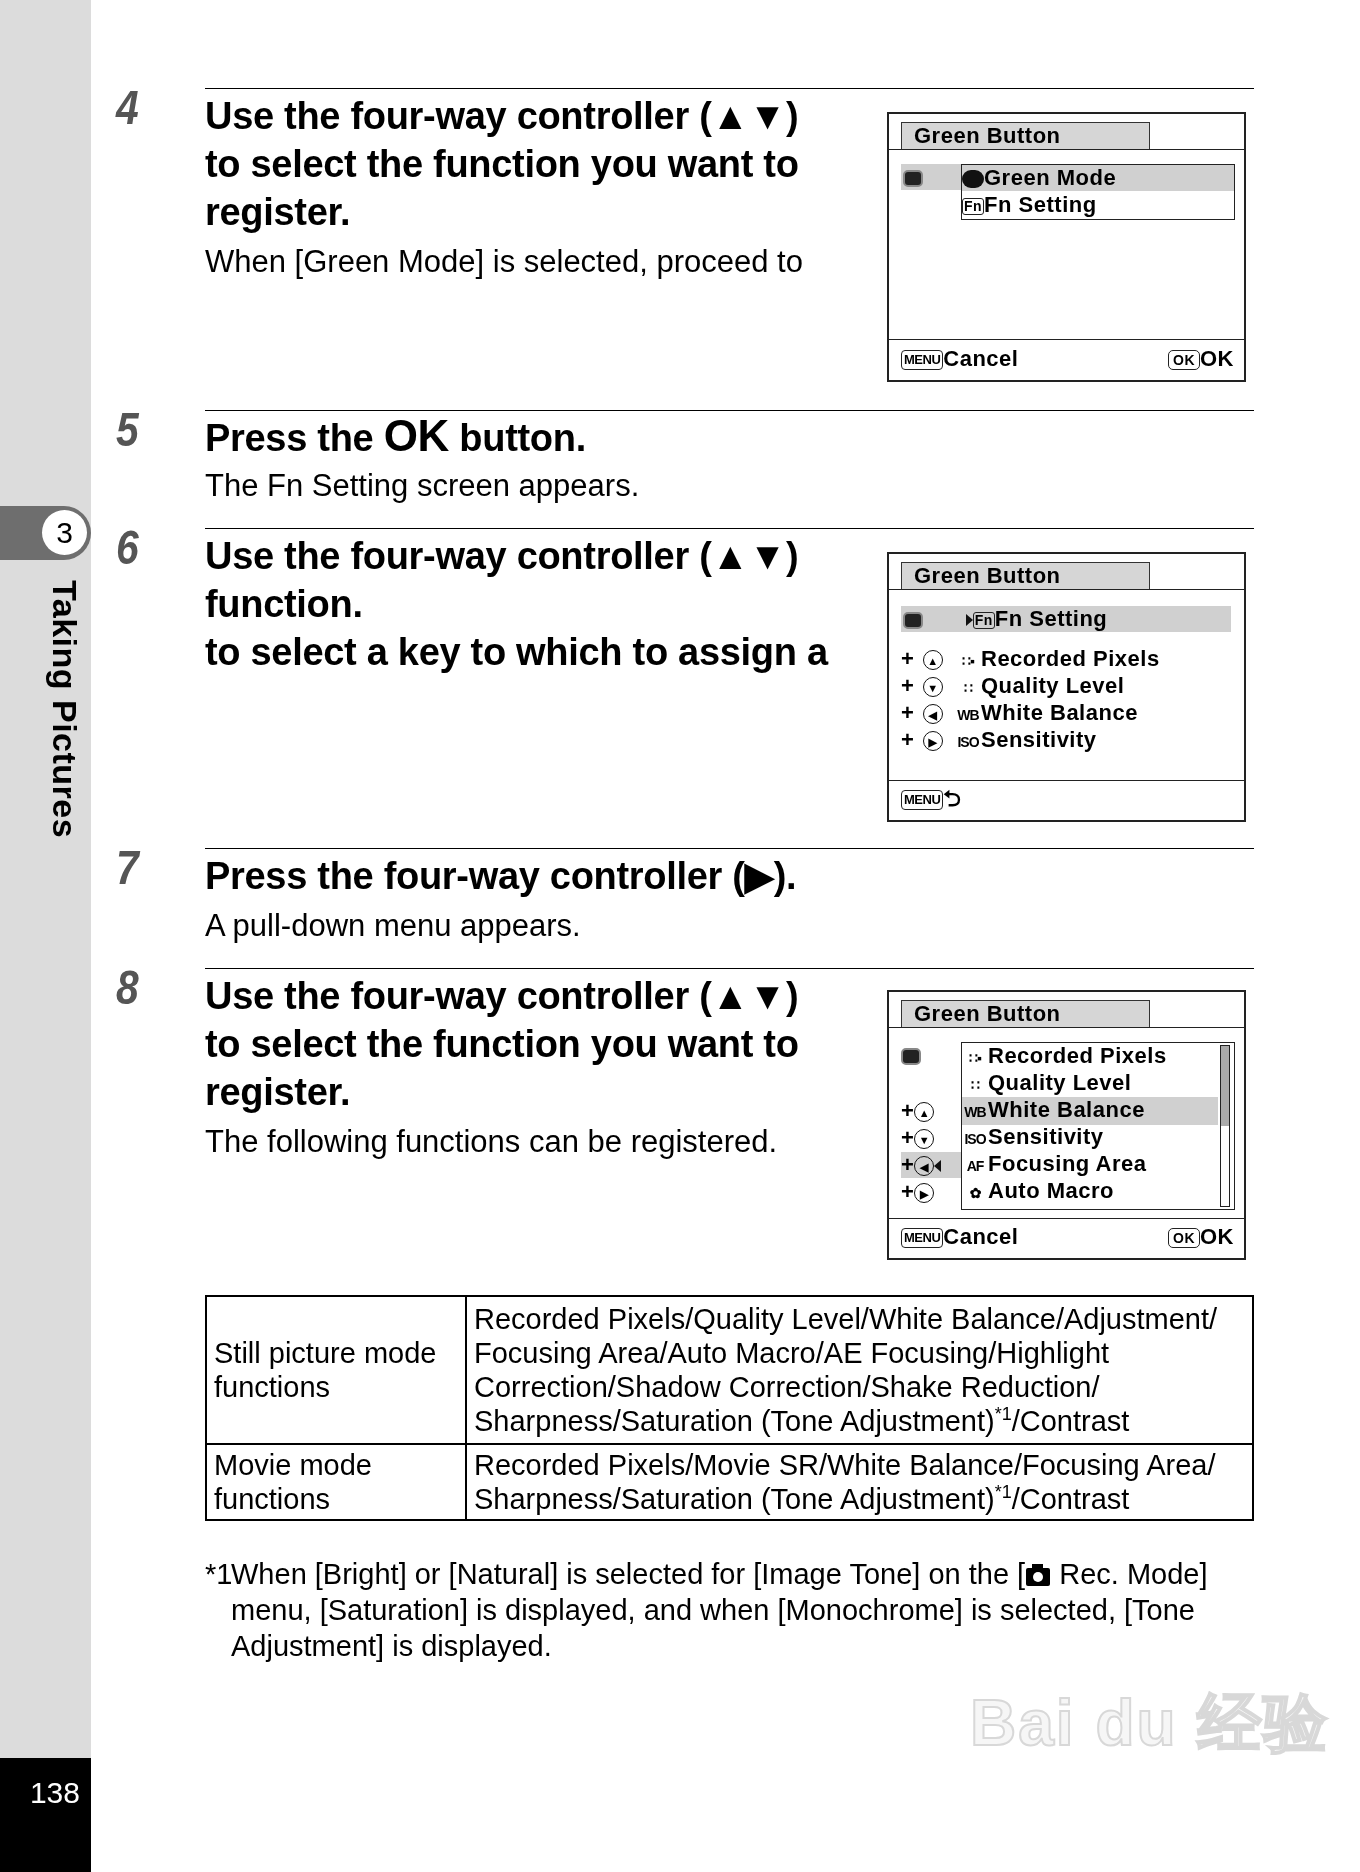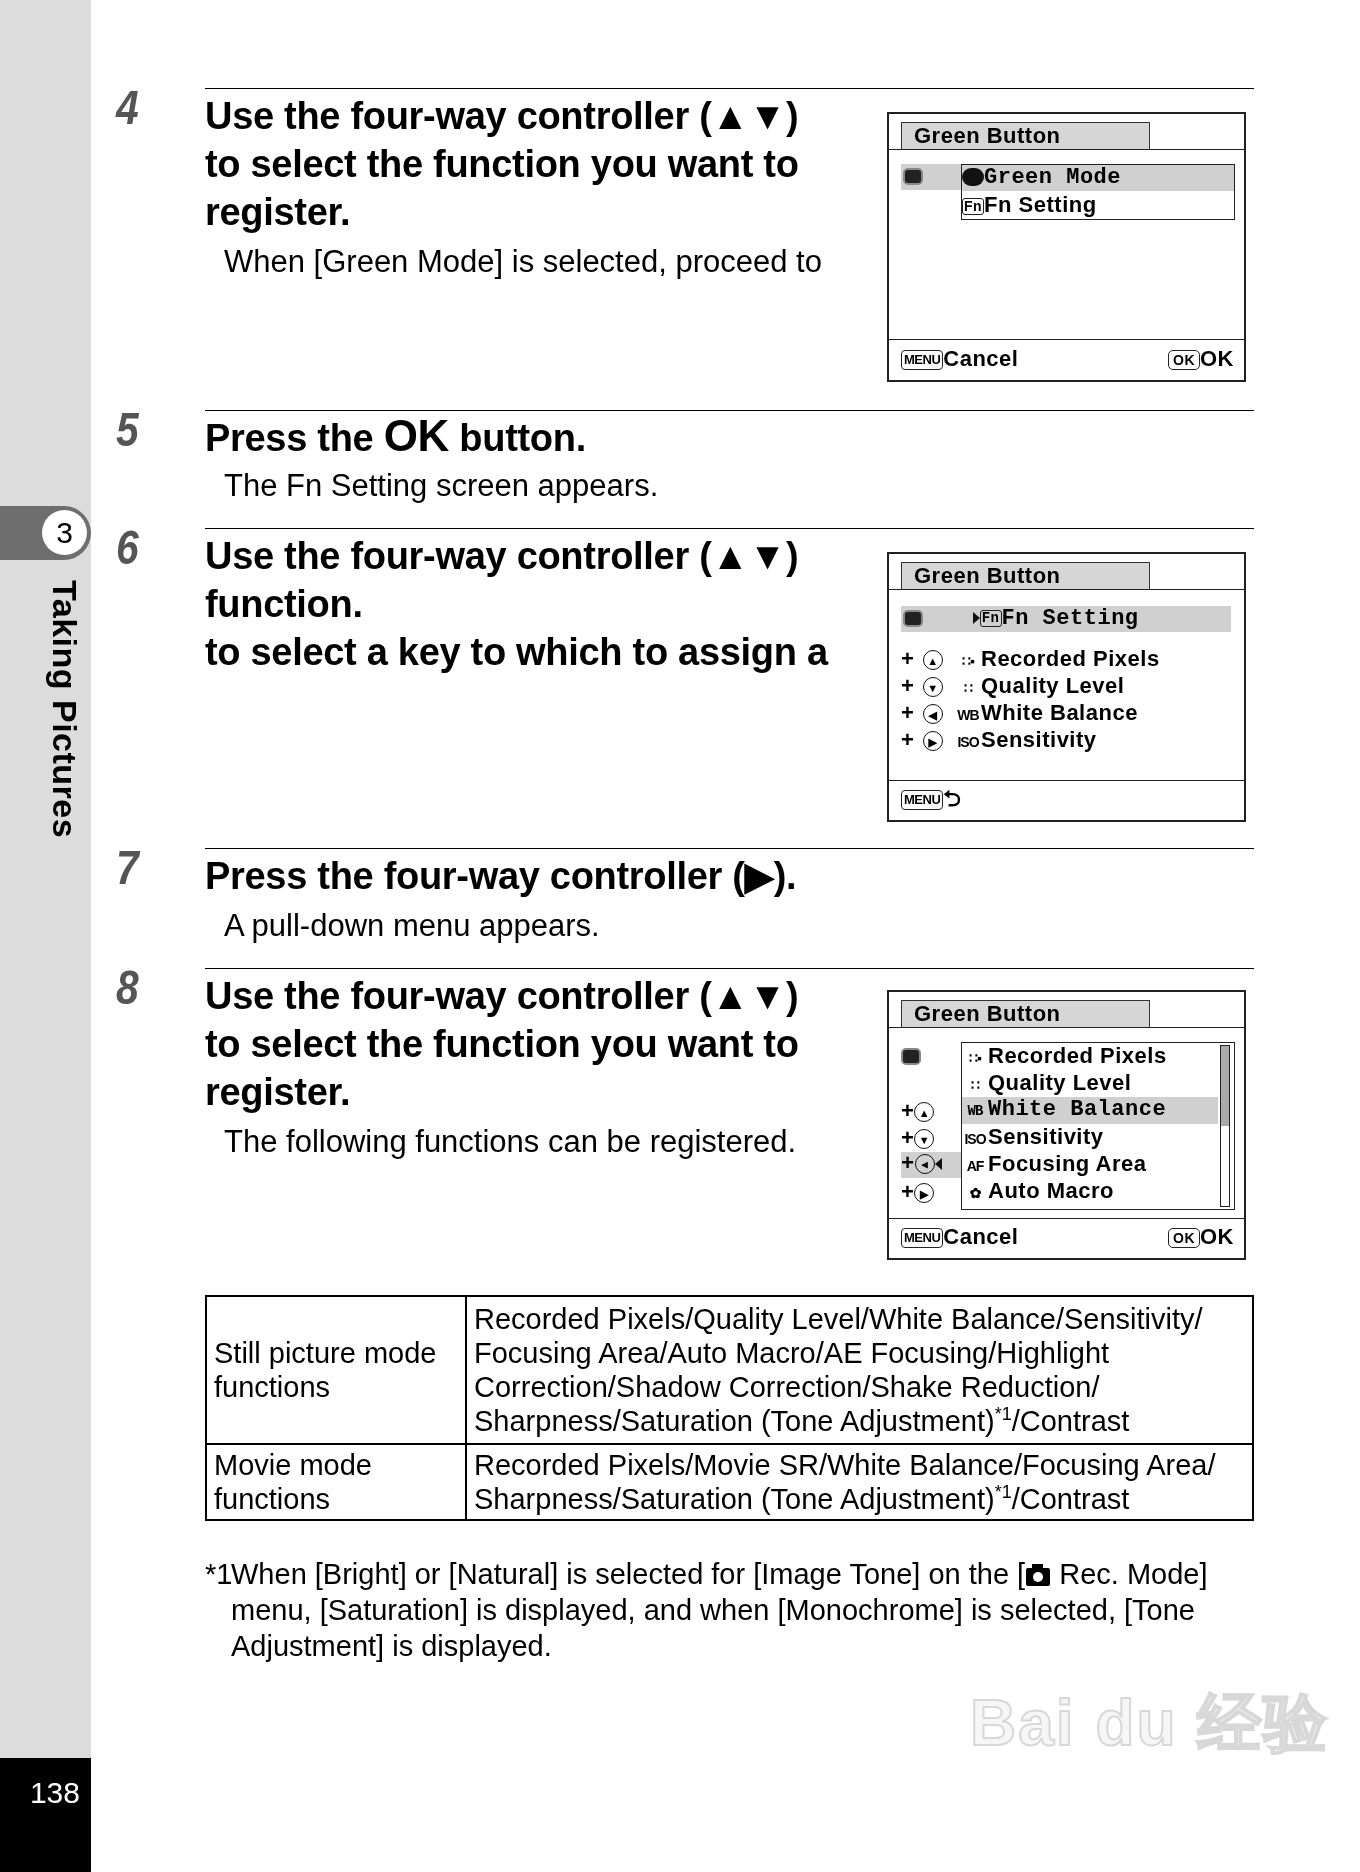--- a/index.html
+++ b/index.html
@@ -13,33 +13,33 @@
   .chapter-title { position:absolute; left:45px; top:580px; writing-mode:vertical-rl;
                    font-size:34px; font-weight:bold; letter-spacing:0.5px; color:#000; }
   .page-box { position:absolute; left:0; top:1758px; width:91px; height:114px; background:#000; }
   .page-num { position:absolute; left:0; width:80px; top:1776px; text-align:right; color:#fff; font-size:30px; }
 
   .rule { position:absolute; left:205px; width:1049px; height:0; border-top:1.5px solid #000; }
   .step-num { position:absolute; left:116px; font-size:48px; font-weight:bold; font-style:italic;
               color:#555; transform:scaleX(0.85); transform-origin:left; font-family:"Liberation Sans", sans-serif; }
   .heading { position:absolute; left:205px; font-size:38px; font-weight:bold; line-height:48px;
              letter-spacing:-0.3px; white-space:nowrap; }
-  .body-text { position:absolute; left:205px; font-size:31px; line-height:43px; white-space:nowrap;margin-left:19px; }
+  .body-text { position:absolute; left:205px; font-size:31px; line-height:43px; white-space:nowrap; }
   .ok-glyph { font-size:44px; }
 
   
   .screen { position:absolute; left:887px; width:355px; height:266px; border:2.5px solid #222;
             background:#fff; font-family:"Liberation Sans", sans-serif; }
   .scr-title { position:absolute; left:12px; top:8px; width:235px; height:26px; background:#d6d6d6;
                border:1.5px solid #333; border-bottom:none; font-weight:bold; font-size:22px;
                line-height:26px; padding-left:12px; letter-spacing:0.5px; }
   .scr-title-line { position:absolute; left:0; right:0; top:35px; border-top:1.5px solid #222; }
   .scr-footer-line { position:absolute; left:0; right:0; border-top:1.5px solid #222; }
   .scr-row { position:absolute; font-weight:bold; font-size:22px; line-height:26px; white-space:nowrap; letter-spacing:0.5px; }
-  .hl { background:#d0d0d0;font-family:Liberation Mono, monospace; }
+  .hl { background:#d0d0d0; }
   .green-icon { display:inline-block; width:16px; height:13px; border-radius:5px; background:#222;
                 border:2px solid #888; box-sizing:content-box; vertical-align:middle; }
   .green-dot { display:inline-block; width:22px; height:18px; border-radius:9px; background:#111; vertical-align:middle; }
   .fn-icon { display:inline-block; border:1.5px solid #222; border-radius:3px; font-size:14px; line-height:15px;
              padding:0 1px; vertical-align:middle; font-weight:bold; }
   .menu-key { display:inline-block; border:1.5px solid #222; border-radius:4px; font-size:13px; line-height:18px;
               padding:0 2px; font-weight:bold; vertical-align:middle; letter-spacing:-0.5px; }
   .ok-key { display:inline-block; border:1.5px solid #222; border-radius:5px; font-size:14px; line-height:18px;
             padding:0 4px; font-weight:bold; vertical-align:middle; }
   .circ { display:inline-block; width:20px; height:20px; border:1.8px solid #111; border-radius:50%;
@@ -224,21 +224,21 @@
 </div>
 
 <table class="funcs">
   <tbody>
       <tr style="height:148px;">
     <td class="label">
       <div>Still picture mode</div>
       <div>functions</div>
     </td>
     <td>
-      <div>Recorded Pixels/Quality Level/White Balance/Sensitivity/</div>
+      <div>Recorded Pixels/Quality Level/White Balance/Adjustment/</div>
       <div>Focusing Area/Auto Macro/AE Focusing/Highlight</div>
       <div>Correction/Shadow Correction/Shake Reduction/</div>
       <div><span>Sharpness/Saturation (Tone Adjustment)</span><sup>*1</sup><span>/Contrast</span></div>
     </td>
   </tr>
   <tr style="height:56px;">
     <td class="label">
       <div>Movie mode</div>
       <div>functions</div>
     </td>

